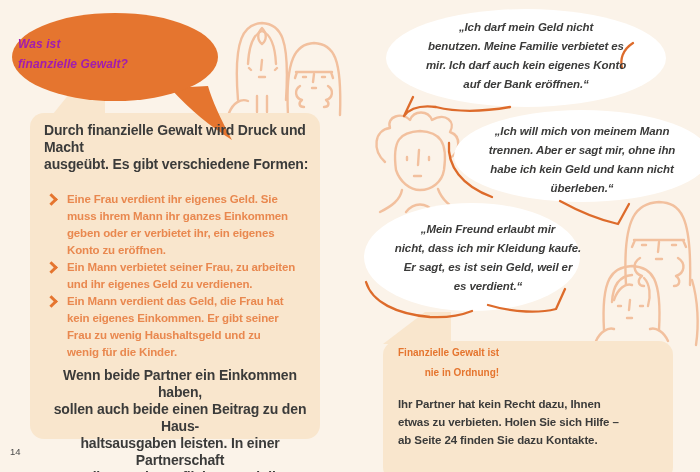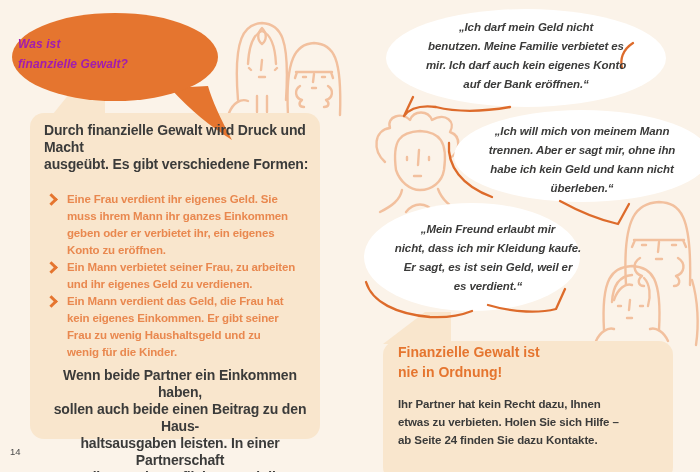--- a/index.html
+++ b/index.html
@@ -30,21 +30,21 @@
     border-width:3px 3px 0 0;transform:rotate(45deg);}
   .bullet-text{font-weight:700;font-size:11.5px;line-height:17px;color:var(--bullet-orange,#E9884F);letter-spacing:-0.15px;}
   .outro{margin-top:6px;text-align:center;}
   .quote{
     text-align:center;font-style:italic;font-weight:700;
     font-size:11.5px;line-height:19px;color:var(--text-dark,#3B3B3A);letter-spacing:-0.1px;
   }
   .q1{left:390px;top:18px;width:272px;}
   .q2{left:458px;top:122px;width:248px;}
   .q3{left:386px;top:220px;width:204px;}
-  .heading2{left:398px;top:343px;font-weight:700;font-size:14px;line-height:19.5px;color:var(--accent-orange,#E5752F);}
+  .heading2{left:398px;top:343px;font-weight:700;font-size:10px;line-height:19.5px;color:var(--accent-orange,#E5752F);text-align:right;}
   .body2{left:398px;top:395px;width:262px;font-weight:700;font-size:11.5px;line-height:18px;color:var(--text-dark,#3B3B3A);letter-spacing:-0.1px;}
   .pagenum{font-size:9.5px;color:#4b4b4b;font-weight:400;text-align:center;}
   .pn-left{left:10px;top:446px;}
   .pn-right{left:677px;top:443px;margin-left:24px;}
 </style>
 </head>
 <body>
 
 <div class="page">
 

